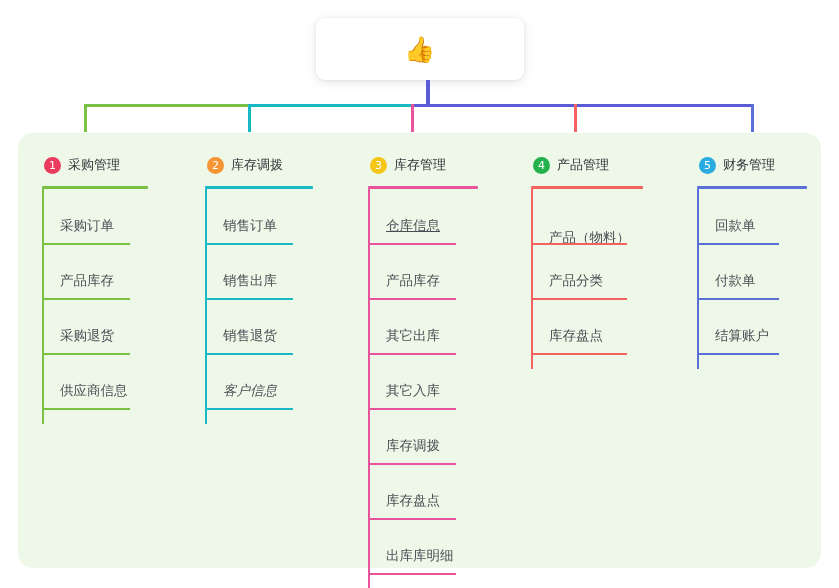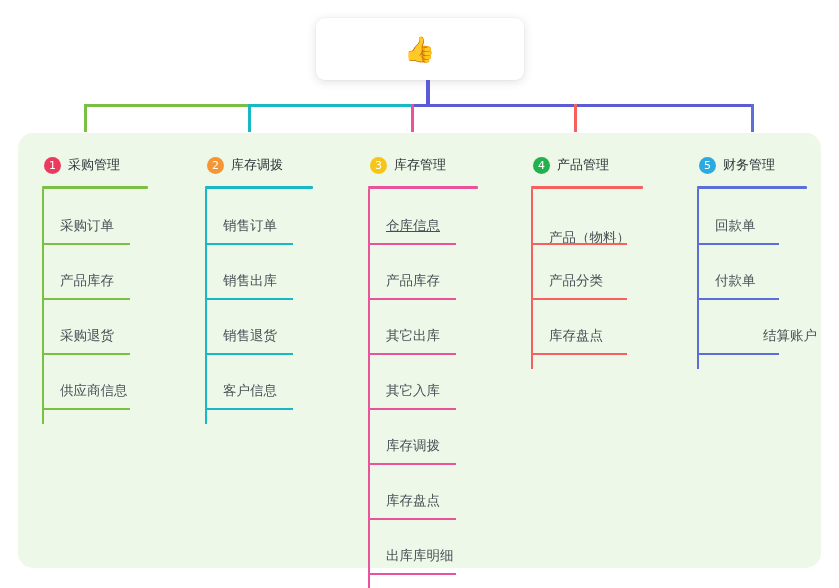--- a/index.html
+++ b/index.html
@@ -101,21 +101,21 @@
           </div>
           <div class="col-rule" style="width: 108px; background: rgb(23, 185, 196);"></div>
           <div class="items" style="height: 236px;">
             <div class="spine" style="height: 235px; background: rgb(23, 185, 196);"></div>
             <div class="item-label" style="top: 28px;">销售订单</div>
             <div class="item-rule" style="top: 54px; width: 88px; background: rgb(23, 185, 196);"></div>
             <div class="item-label" style="top: 83px;">销售出库</div>
             <div class="item-rule" style="top: 109px; width: 88px; background: rgb(23, 185, 196);"></div>
             <div class="item-label" style="top: 138px;">销售退货</div>
             <div class="item-rule" style="top: 164px; width: 88px; background: rgb(23, 185, 196);"></div>
-            <div class="item-label" style="top: 193px;">客户信息</div>
+            <div class="item-label" style="top: 193px; font-style: italic;">客户信息</div>
             <div class="item-rule" style="top: 219px; width: 88px; background: rgb(23, 185, 196);"></div>
           </div>
         </div>
         <div class="col" style="left: 350px; top: 17px;">
           <div class="col-head">
             <span class="badge" style="background: rgb(245, 197, 24);">3</span>
             <span class="col-title">库存管理</span>
           </div>
           <div class="col-rule" style="width: 110px; background: rgb(232, 83, 156);"></div>
           <div class="items" style="height: 401px;">
@@ -157,20 +157,20 @@
             <span class="badge" style="background: rgb(41, 171, 226);">5</span>
             <span class="col-title">财务管理</span>
           </div>
           <div class="col-rule" style="width: 110px; background: rgb(91, 111, 214);"></div>
           <div class="items" style="height: 181px;">
             <div class="spine" style="height: 180px; background: rgb(91, 111, 214);"></div>
             <div class="item-label" style="top: 28px;">回款单</div>
             <div class="item-rule" style="top: 54px; width: 82px; background: rgb(91, 111, 214);"></div>
             <div class="item-label" style="top: 83px;">付款单</div>
             <div class="item-rule" style="top: 109px; width: 82px; background: rgb(91, 111, 214);"></div>
-            <div class="item-label" style="top: 138px; margin-left: 48px;">结算账户</div>
+            <div class="item-label" style="top: 138px;">结算账户</div>
             <div class="item-rule" style="top: 164px; width: 82px; background: rgb(91, 111, 214);"></div>
           </div>
         </div>
       </div>
   </div>
 
 </div>
 
 </body></html>

